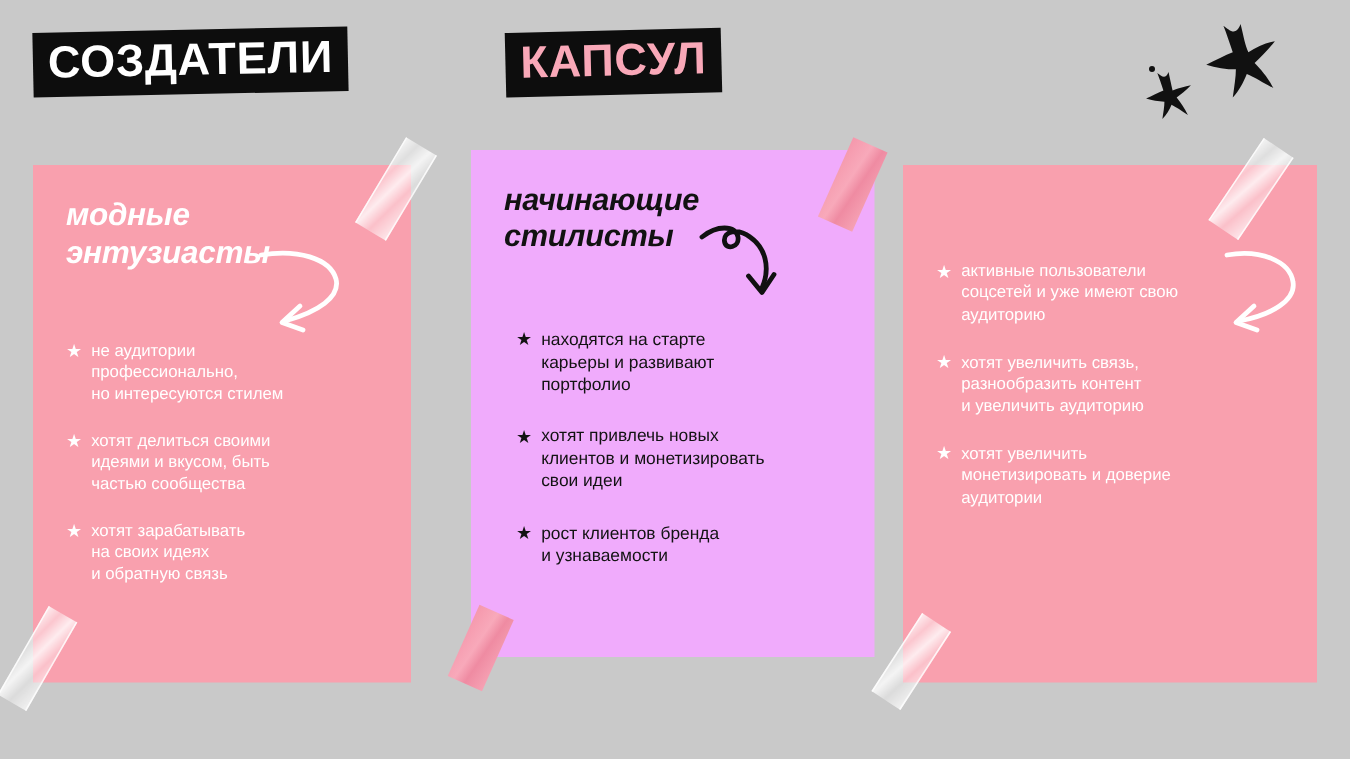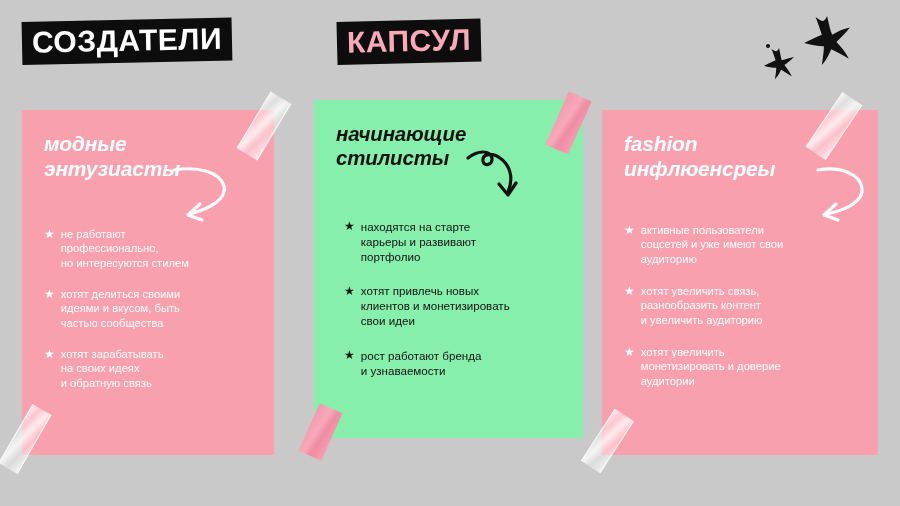--- a/index.html
+++ b/index.html
@@ -50,21 +50,21 @@
   .star-dot  { left: 766px; top: 44px; width: 4px;  height: 4px;
                background: #111; border-radius: 50%; }
 
   
   .card {
     position: absolute;
     z-index: 10;
     padding: 22px 16px 18px 22px;
   }
   .card-pink  { background: #f9a0ae; color: #ffffff; }
-  .card-white { background: #86efac; color: #121212; }
+  .card-white { background: #f0abfc; color: #121212; }
 
   #card-1 { left: 22px;  top: 110px; width: 252px; height: 345px; }
   #card-2 { left: 314px; top: 100px; width: 269px; height: 338px; }
   #card-3 { left: 602px; top: 110px; width: 276px; height: 345px; }
 
   .card-heading {
     font-weight: bold;
     font-style: italic;
     font-size: 21px;
     line-height: 1.17;
@@ -160,21 +160,21 @@
              C36 14 44 22 50 6 Z" fill="#111111"></path>
   </svg>
   <div class="star-deco star-dot"></div>
 
   <div class="card card-pink" id="card-1">
     <div class="card-heading">модные
 энтузиасты</div>
     <ul class="bullets">
       <li class="bullet">
         <span class="bullet-star">★</span>
-        <span class="bullet-text">не работают
+        <span class="bullet-text">не аудитории
 профессионально,
 но интересуются стилем</span>
       </li>
       <li class="bullet">
         <span class="bullet-star">★</span>
         <span class="bullet-text">хотят делиться своими
 идеями и вкусом, быть
 частью сообщества</span>
       </li>
       <li class="bullet">
@@ -197,34 +197,32 @@
 портфолио</span>
       </li>
       <li class="bullet">
         <span class="bullet-star">★</span>
         <span class="bullet-text">хотят привлечь новых
 клиентов и монетизировать
 свои идеи</span>
       </li>
       <li class="bullet">
         <span class="bullet-star">★</span>
-        <span class="bullet-text">рост работают бренда
+        <span class="bullet-text">рост клиентов бренда
 и узнаваемости</span>
       </li>
     </ul>
   </div>
 
   <div class="card card-pink" id="card-3">
-    <div class="card-heading">fashion
-инфлюенсреы</div>
     <ul class="bullets">
       <li class="bullet">
         <span class="bullet-star">★</span>
         <span class="bullet-text">активные пользователи
-соцсетей и уже имеют свои
+соцсетей и уже имеют свою
 аудиторию</span>
       </li>
       <li class="bullet">
         <span class="bullet-star">★</span>
         <span class="bullet-text">хотят увеличить связь,
 разнообразить контент
 и увеличить аудиторию</span>
       </li>
       <li class="bullet">
         <span class="bullet-star">★</span>

